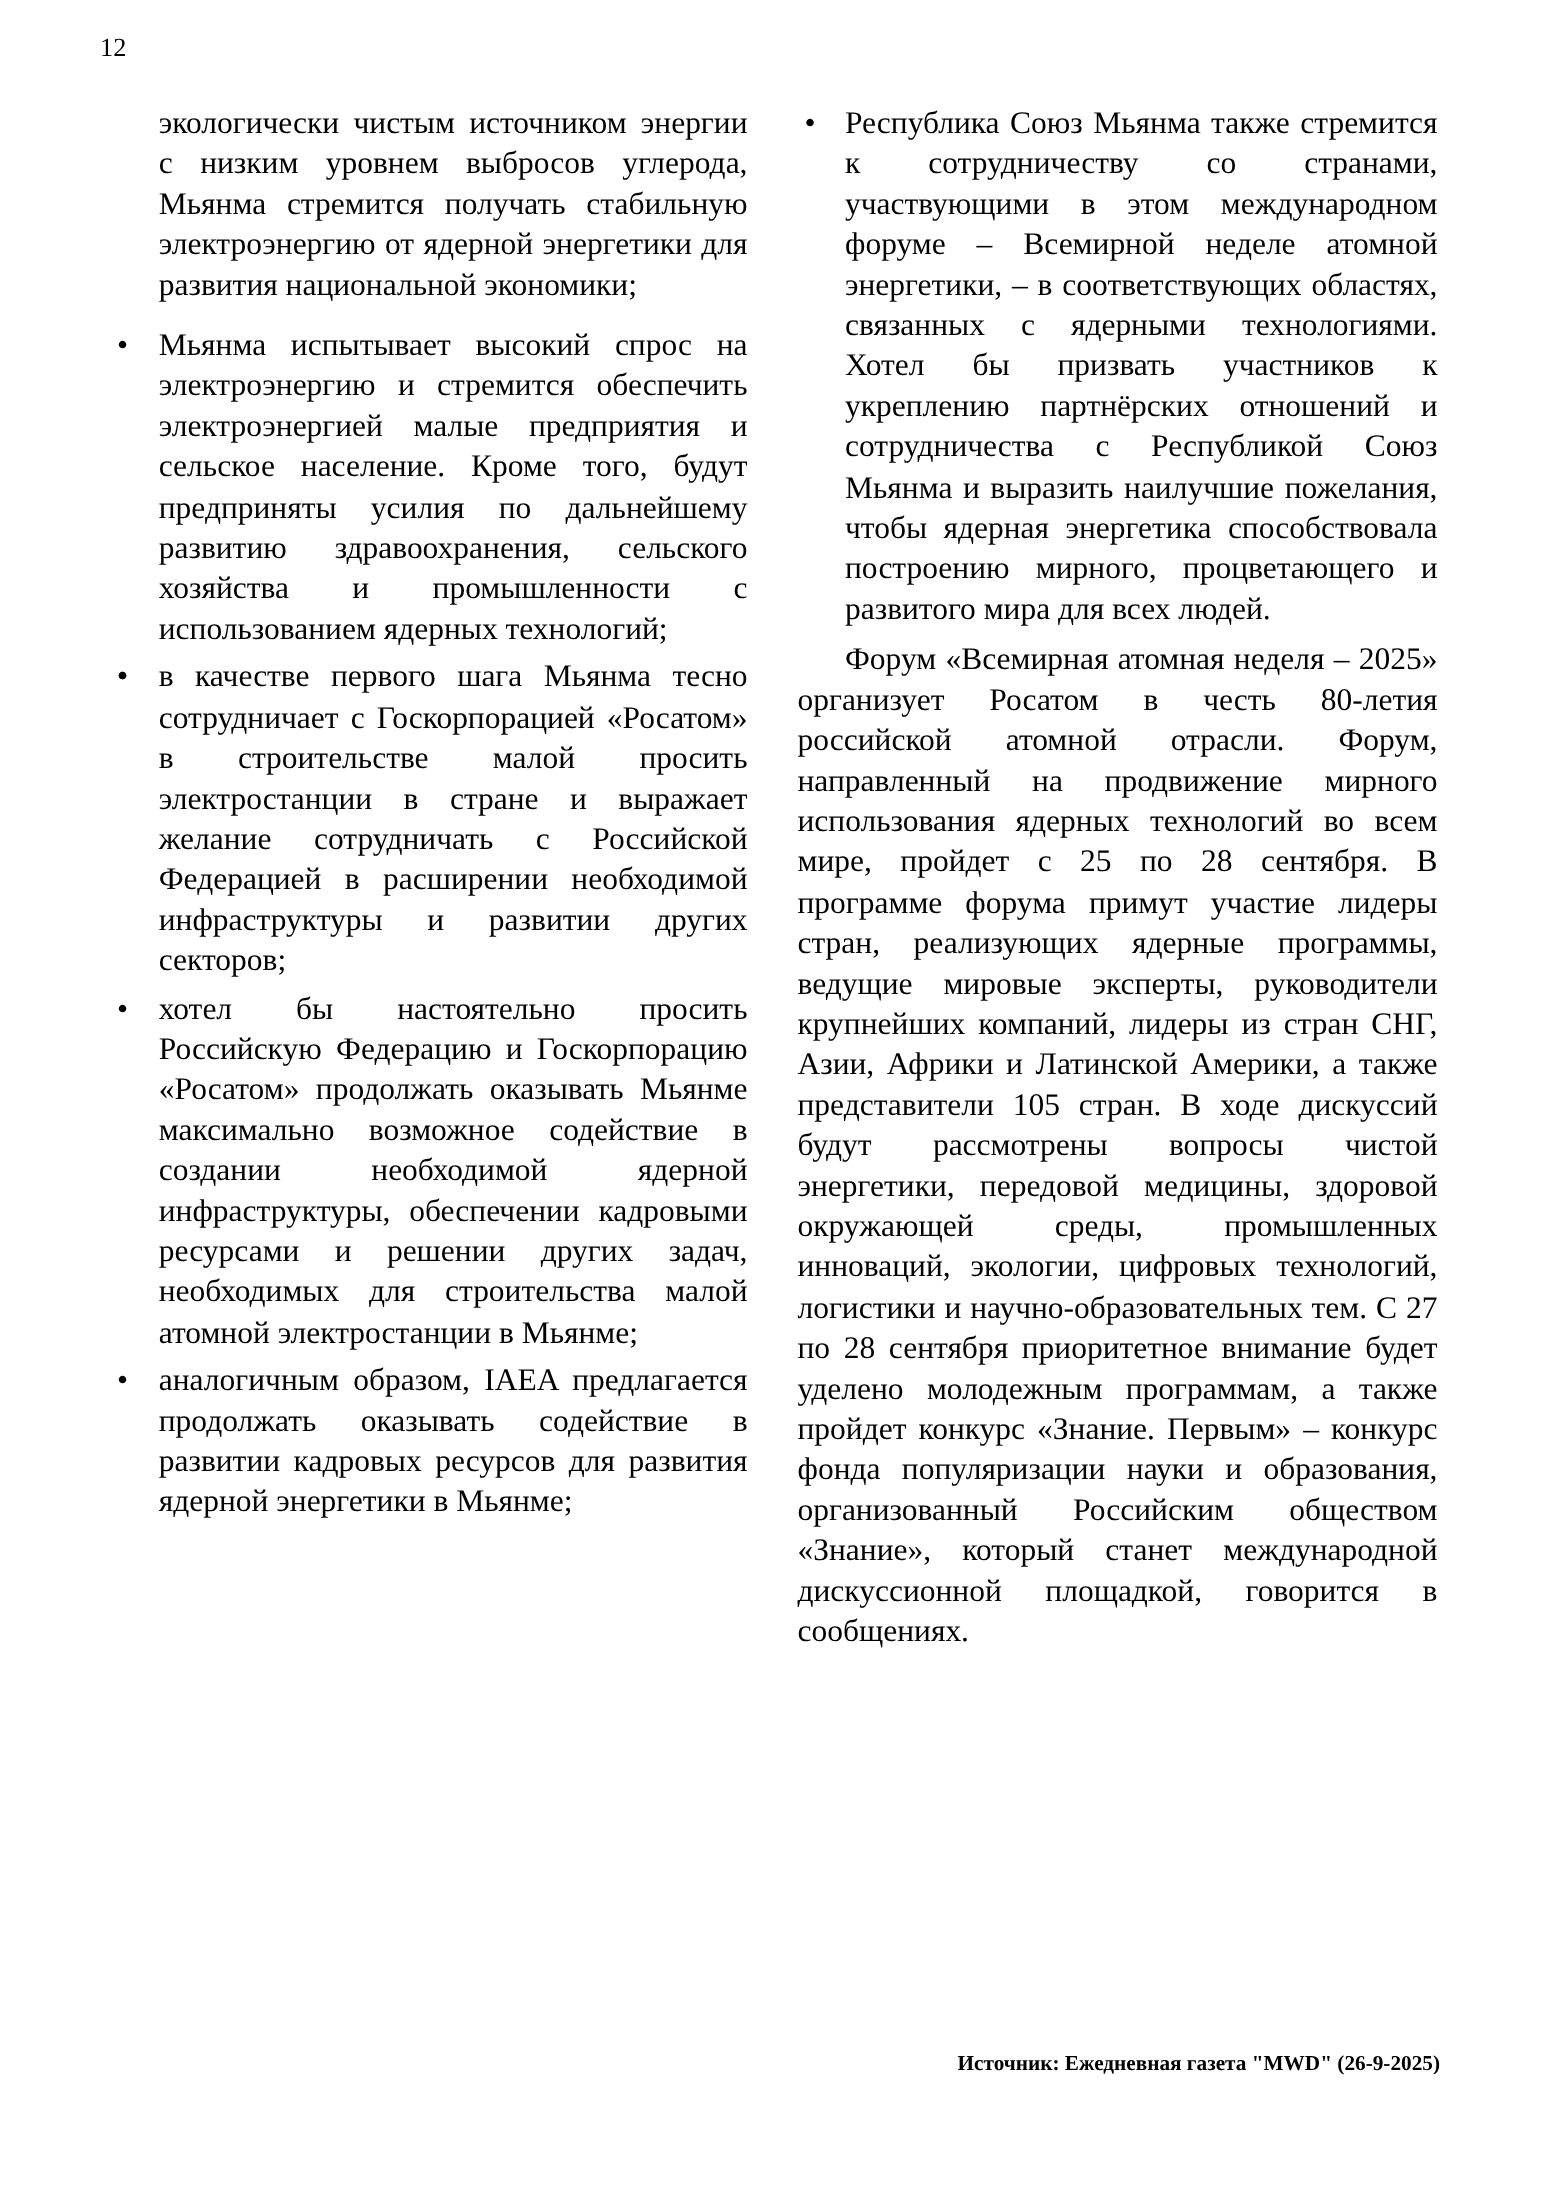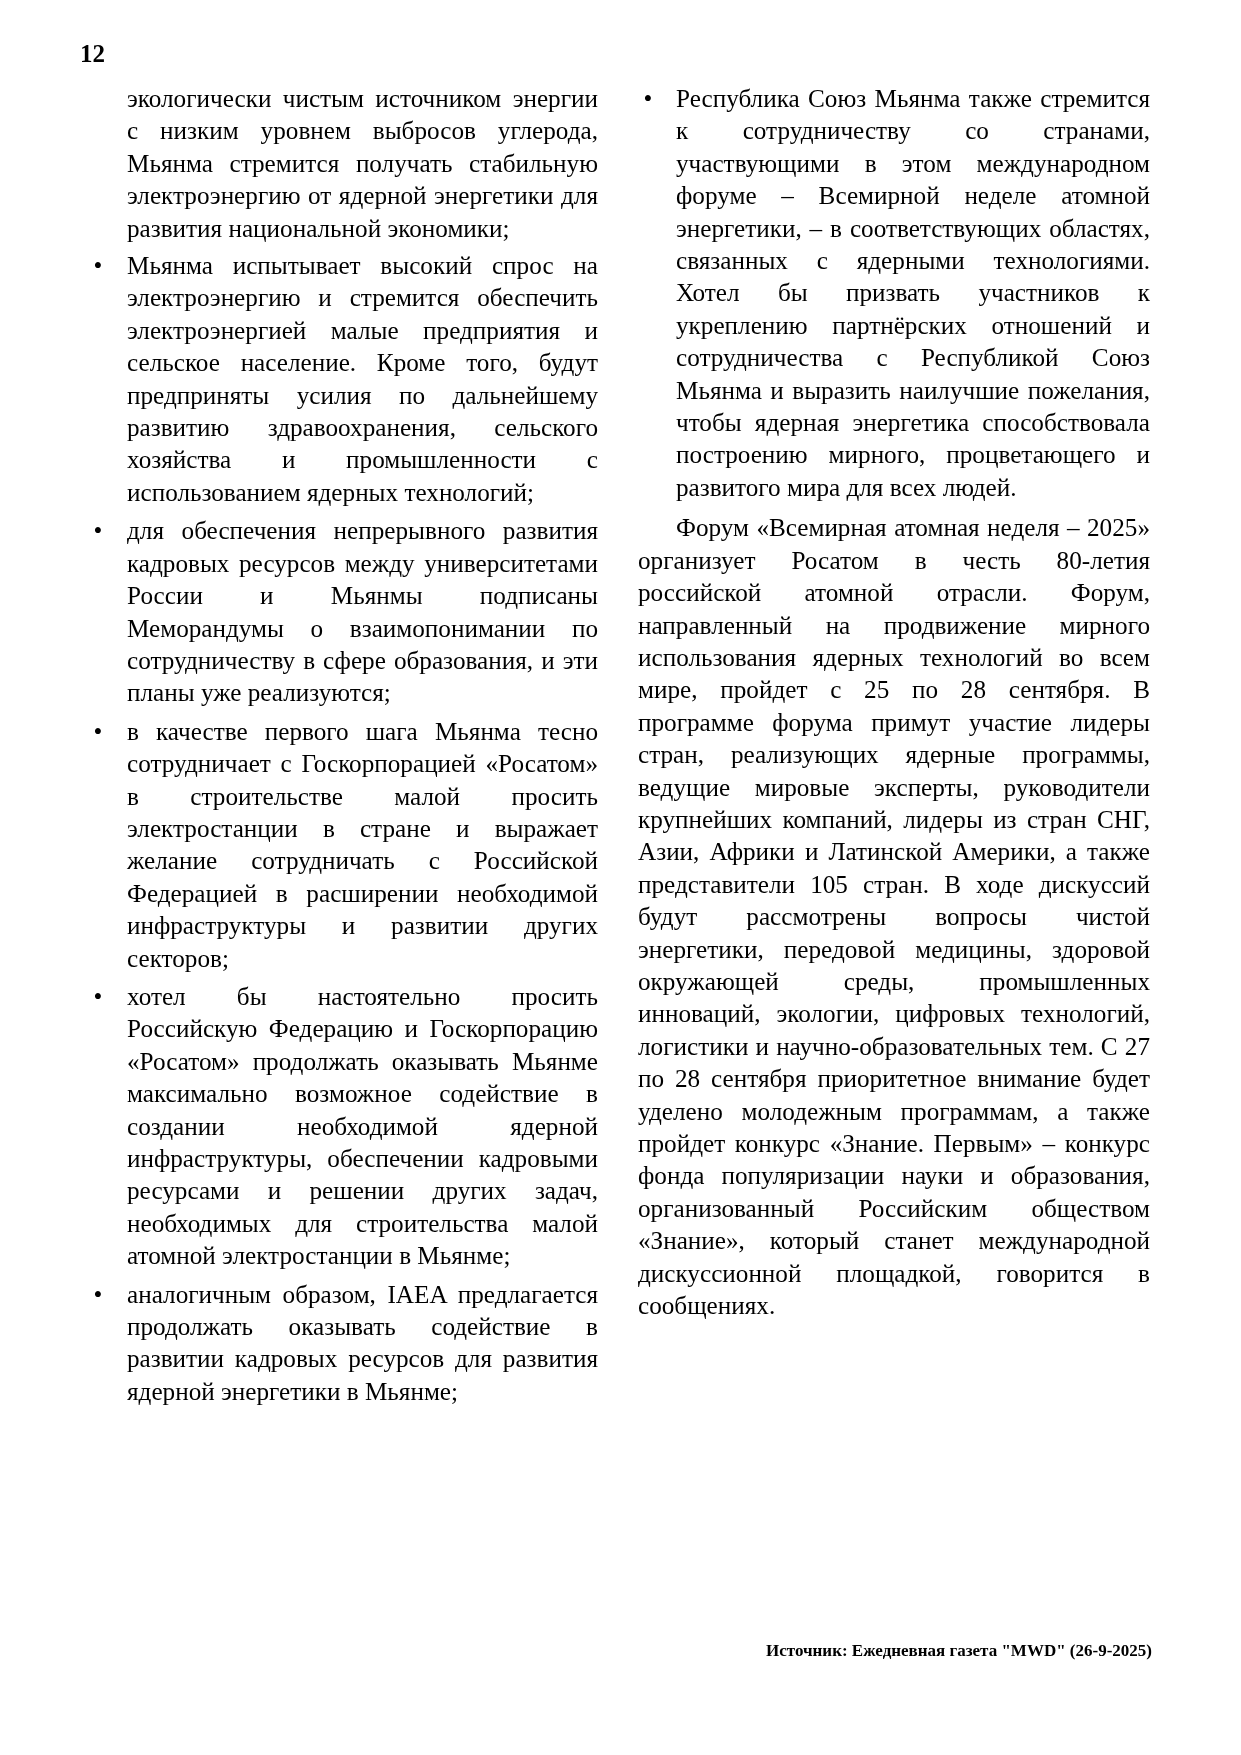--- a/index.html
+++ b/index.html
@@ -2,39 +2,39 @@
 <html><head>
   <meta charset="utf-8">
   <style>
     html, body { margin: 0; padding: 0; background: #ffffff; }
     body {
       width: 1241px; height: 1755px; position: relative; overflow: hidden;
       font-family: "Liberation Serif", "DejaVu Serif", serif;
       color: #000000;
     }
     .page-number {
-      position: absolute; left: 80px; top: 42px;
-      font-size: 25px; font-weight: bold; line-height: 24px;
+      position: absolute; left: 80px; top: 26px;
+      font-size: 21px; font-weight: normal; line-height: 24px;
     }
     .col {
       position: absolute; top: 83px;
       font-size: 25.2px; line-height: 32.4px;
     }
     .col-left { left: 88px; width: 510px; }
     .col-right { left: 638px; width: 512px; }
     ul.bullets { list-style: none; margin: 0; padding: 0; }
     ul.bullets li {
       position: relative; padding-left: 39px; text-align: justify;
       margin-bottom: 6px;
     }
     .col-right ul.bullets li { padding-left: 38px; }
     ul.bullets li .bullet {
       position: absolute; left: 0; top: 0; width: 20px; text-align: center;
     }
-    .continuation { padding-left: 39px; text-align: justify; margin: 0 0 5px 0; }
+    .continuation { padding-left: 39px; text-align: justify; margin: 0 0 16px 0; }
     .para {
       margin: 8px 0 0 0; text-align: justify; text-indent: 38px;
     }
     .source {
       position: absolute; right: 89px; top: 1641px;
       font-size: 17px; font-weight: bold; line-height: 20px;
     }
   </style>
 </head>
 <body>
@@ -43,21 +43,20 @@
 
 <div class="col col-left">
   <p class="continuation">экологически чистым источником энергии с низким уровнем выбросов углерода, Мьянма стремится получать стабильную электроэнергию от ядерной энергетики для развития национальной экономики;</p>
   <ul class="bullets">
     <li>
       <span class="bullet">•</span>
       <span>Мьянма испытывает высокий спрос на электроэнергию и стремится обеспечить электроэнергией малые предприятия и сельское население. Кроме того, будут предприняты усилия по дальнейшему развитию здравоохранения, сельского хозяйства и промышленности с использованием ядерных технологий;</span>
     </li>
     <li>
       <span class="bullet">•</span>
-      <span>для обеспечения непрерывного развития кадровых ресурсов между университетами России и Мьянмы подписаны Меморандумы о взаимопонимании по сотрудничеству в сфере образования, и эти планы уже реализуются;</span>
     </li>
     <li>
       <span class="bullet">•</span>
       <span>в качестве первого шага Мьянма тесно сотрудничает с Госкорпорацией «Росатом» в строительстве малой просить электростанции в стране и выражает желание сотрудничать с Российской Федерацией в расширении необходимой инфраструктуры и развитии других секторов;</span>
     </li>
     <li>
       <span class="bullet">•</span>
       <span>хотел бы настоятельно просить Российскую Федерацию и Госкорпорацию «Росатом» продолжать оказывать Мьянме максимально возможное содействие в создании необходимой ядерной инфраструктуры, обеспечении кадровыми ресурсами и решении других задач, необходимых для строительства малой атомной электростанции в Мьянме;</span>
     </li>
     <li>

